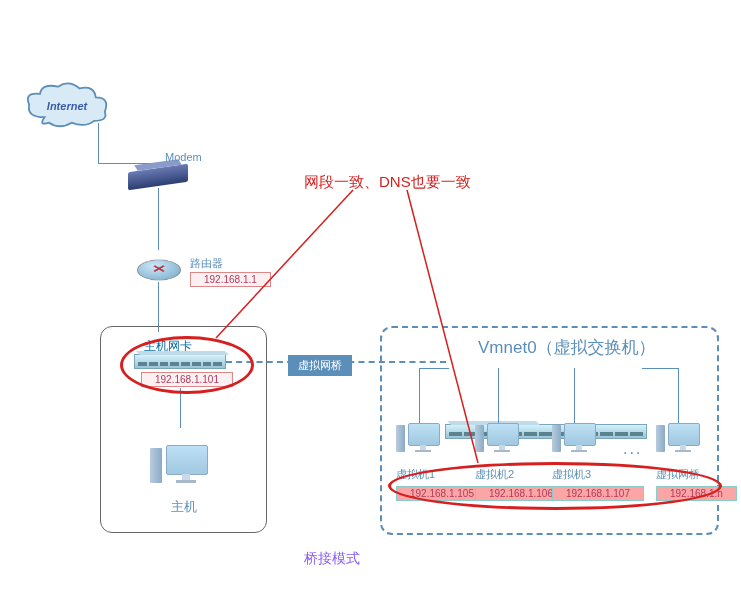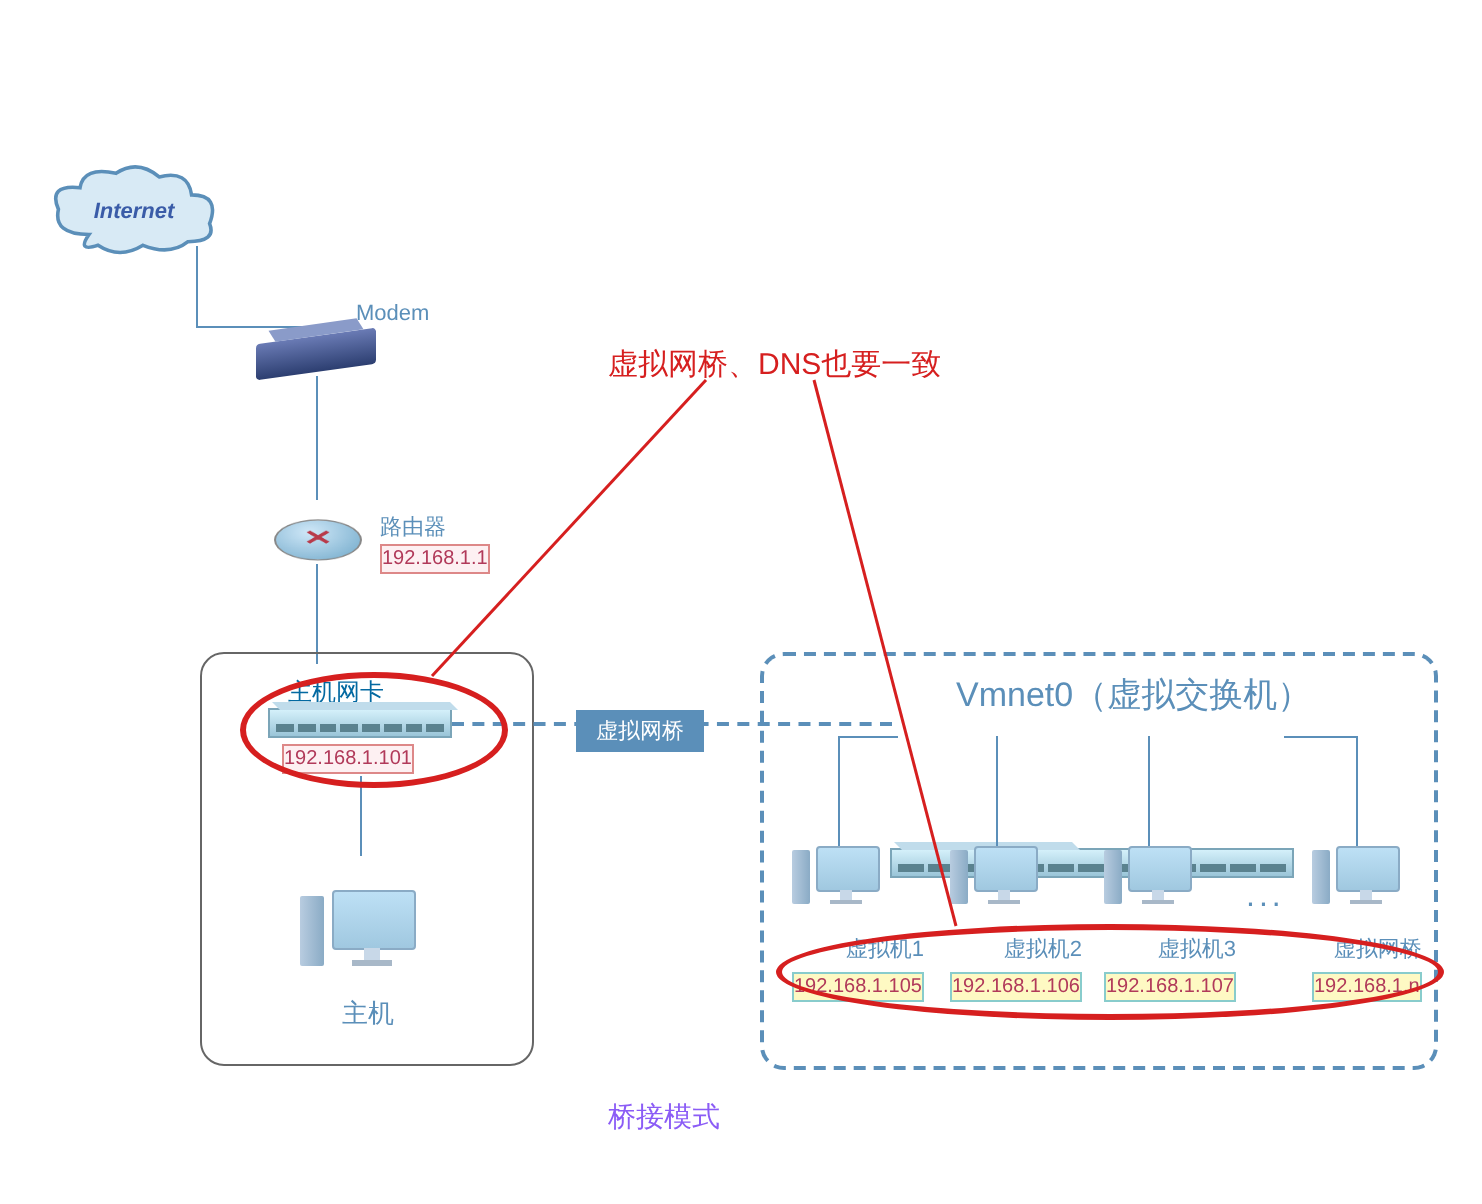--- a/index.html
+++ b/index.html
@@ -6,22 +6,22 @@
 .abs{position:absolute}
 .cloud{width:90px;height:50px}
 .cloud-svg{width:100%;height:100%}
 .cloud-label{position:absolute;top:50%;left:50%;transform:translate(-50%,-50%);font-size:11px;font-weight:bold;color:#3a5ca8;font-style:italic}
 .modem-label{font-size:11px;color:#5b8fb9}
 .modem-body{width:60px;height:18px;background:linear-gradient(180deg,#6a7bb5,#2c3e70);border-radius:2px;transform:skewY(-8deg);position:relative}
 .modem-body::after{content:"";position:absolute;left:8px;top:-6px;width:44px;height:6px;background:#8a9bc9;transform:skewX(30deg)}
 .router-circle{width:42px;height:34px;border-radius:50%;background:radial-gradient(ellipse at 40% 30%,#d0e8f8,#6fa8c9);border:1px solid #888;position:relative;transform:rotateX(55deg)}
 .router-arrows{position:absolute;top:50%;left:50%;transform:translate(-50%,-60%);color:#b83a4a;font-size:18px;font-weight:bold}
 .router-label{font-size:11px;color:#5b8fb9}
-.ip-box{font-size:10px;color:#b13a5a;padding:1px 0;border:1px solid #d88;background:#fdf0f2;display:inline-block}
-.ip-box-blue{background:#fef9c3;border-color:#8cc}
+.ip-box{font-size:10px;color:#b13a5a;padding:1px 13px;border:1px solid #d88;background:#fdf0f2;display:inline-block}
+.ip-box-blue{background:#fca5a5;border-color:#8cc}
 .pc{width:60px;height:55px;position:relative}
 .pc-monitor{width:40px;height:28px;background:linear-gradient(180deg,#bde0f5,#a0c8e0);border:1px solid #8aabc5;position:absolute;left:16px;top:0;border-radius:2px}
 .pc-stand{width:8px;height:6px;background:#c8d8e8;position:absolute;left:32px;top:29px}
 .pc-base{width:20px;height:3px;background:#a8b8c8;position:absolute;left:26px;top:35px}
 .pc-tower{width:12px;height:35px;background:linear-gradient(90deg,#b8cce0,#8aabc5);position:absolute;left:0;top:3px;border-radius:1px}
 .pc-sm{width:45px;height:42px;position:relative}
 .pc-sm .pc-monitor{width:30px;height:21px;left:12px}
 .pc-sm .pc-stand{width:6px;height:5px;left:24px;top:22px}
 .pc-sm .pc-base{width:16px;height:2px;left:19px;top:27px}
 .pc-sm .pc-tower{width:9px;height:27px;left:0;top:2px}
@@ -35,41 +35,41 @@
 .switch-dev::before{content:"";position:absolute;top:-4px;left:3px;width:89px;height:4px;background:#c0dceb;transform:skewX(45deg)}
 .switch-ports{position:absolute;bottom:2px;left:3px;right:3px;height:4px;display:flex;gap:2px}
 .switch-ports span{flex:1;height:4px;background:#5a828f}
 .vline{width:1px;background:#5b8fb9}
 .hline{height:1px;background:#5b8fb9}
 .dash-line{border-top:2px dashed #5b8fb9;height:0}
 .red-ellipse{border:3px solid #d61f1f;border-radius:50%;position:absolute}
 .red-line{stroke:#d61f1f;stroke-width:1.5;fill:none}
 .annot{font-size:15px;color:#d61f1f}
 .dots{font-size:16px;color:#5b8fb9;letter-spacing:2px}
-.vm-item{text-align:right;position:absolute}
+.vm-item{text-align:left;position:absolute}
 .vm-name{font-size:11px;color:#5b8fb9;margin:2px 0 1px 0}
 .mode-title{font-size:14px;color:#8b5cf6}
 </style>
 </head>
 <body>
 
 <div class="abs cloud" style="left:22px;top:81px">
   <svg class="cloud-svg" viewBox="0 0 100 55">
     <path d="M 25 40 Q 5 40 8 26 Q 2 12 20 14 Q 22 2 40 6 Q 52 -2 64 8 Q 80 4 82 18 Q 98 18 92 34 Q 96 44 80 44 Q 70 52 55 46 Q 42 54 30 46 Q 18 50 25 40 Z" fill="#d8eaf5" stroke="#5b8fb9" stroke-width="2"></path>
   </svg>
   <span class="cloud-label">Internet</span>
 </div>
 
 <div class="abs vline" style="left:98px;top:123px;height:40px"></div>
 <div class="abs hline" style="left:98px;top:163px;width:60px"></div>
 
 <div class="abs" style="left:128px;top:168px">
   <div class="modem-body"></div>
 </div>
-<div class="abs modem-label" style="left:178px;top:151px">Modem</div>
+<div class="abs modem-label" style="left:165px;top:151px">Modem</div>
 
 <div class="abs vline" style="left:158px;top:188px;height:62px"></div>
 
 <div class="abs" style="left:137px;top:252px">
   <div class="router-circle">
     <div class="router-arrows">✕</div>
   </div>
 </div>
 <div class="abs router-label" style="left:190px;top:256px">路由器</div>
 <div class="abs ip-box" style="left:190px;top:272px">192.168.1.1</div>
@@ -173,20 +173,20 @@
       <div class="pc-stand"></div>
       <div class="pc-base"></div>
     </div>
   <div class="vm-name">虚拟网桥</div>
   <div class="ip-box ip-box-blue">192.168.1.n</div>
 </div>
 
 <div class="red-ellipse" style="left:120px;top:336px;width:128px;height:52px"></div>
 <div class="red-ellipse" style="left:388px;top:462px;width:328px;height:42px"></div>
 
-<div class="abs annot" style="left:304px;top:173px">虚拟网桥、DNS也要一致</div>
+<div class="abs annot" style="left:304px;top:173px">网段一致、DNS也要一致</div>
 
 <svg class="abs" style="left:0;top:0;width:741px;height:602px;pointer-events:none">
   <line class="red-line" x1="216" y1="338" x2="353" y2="190"></line>
   <line class="red-line" x1="407" y1="190" x2="478" y2="463"></line>
 </svg>
 
 <div class="abs mode-title" style="left:304px;top:550px">桥接模式</div>
 
 </body></html>

